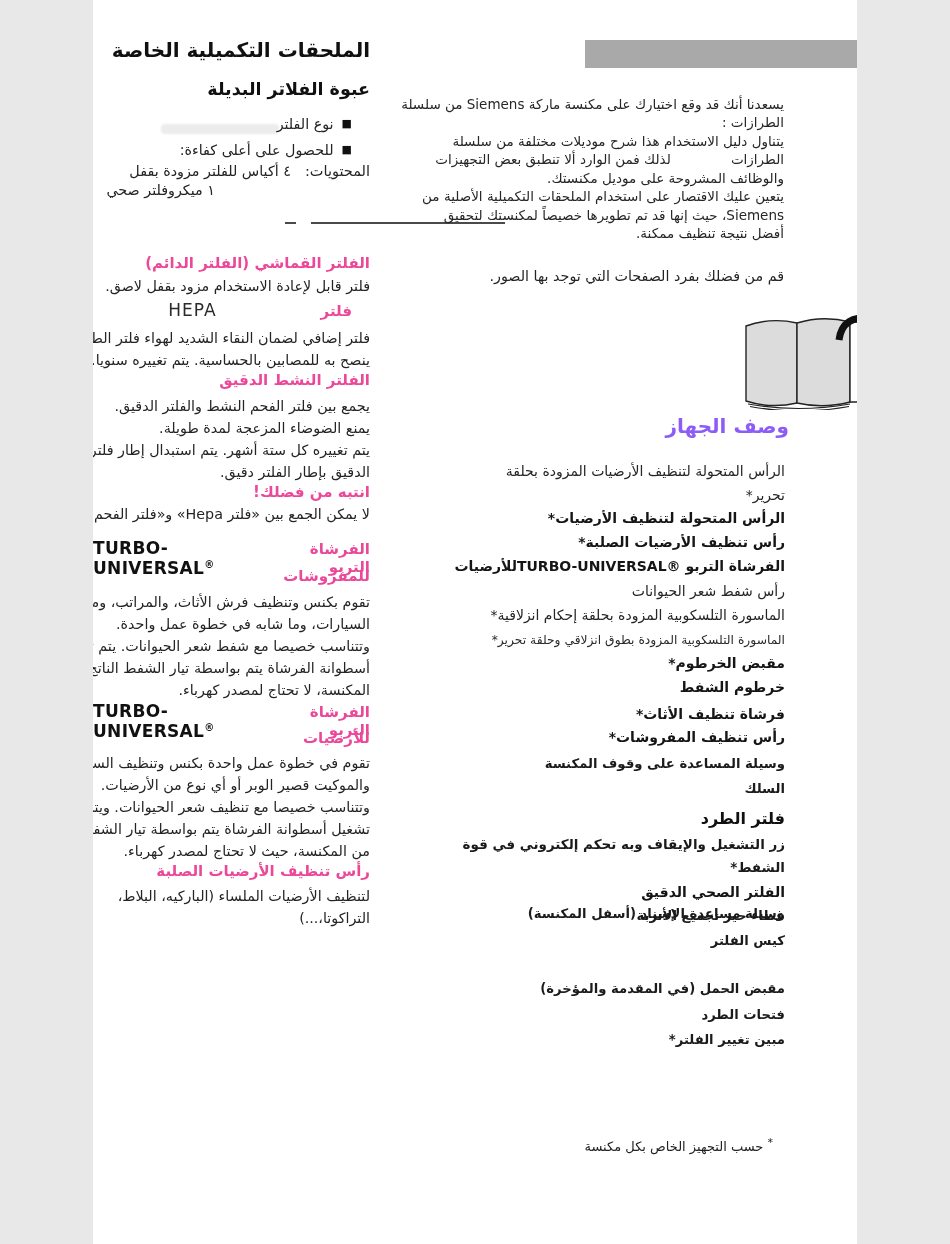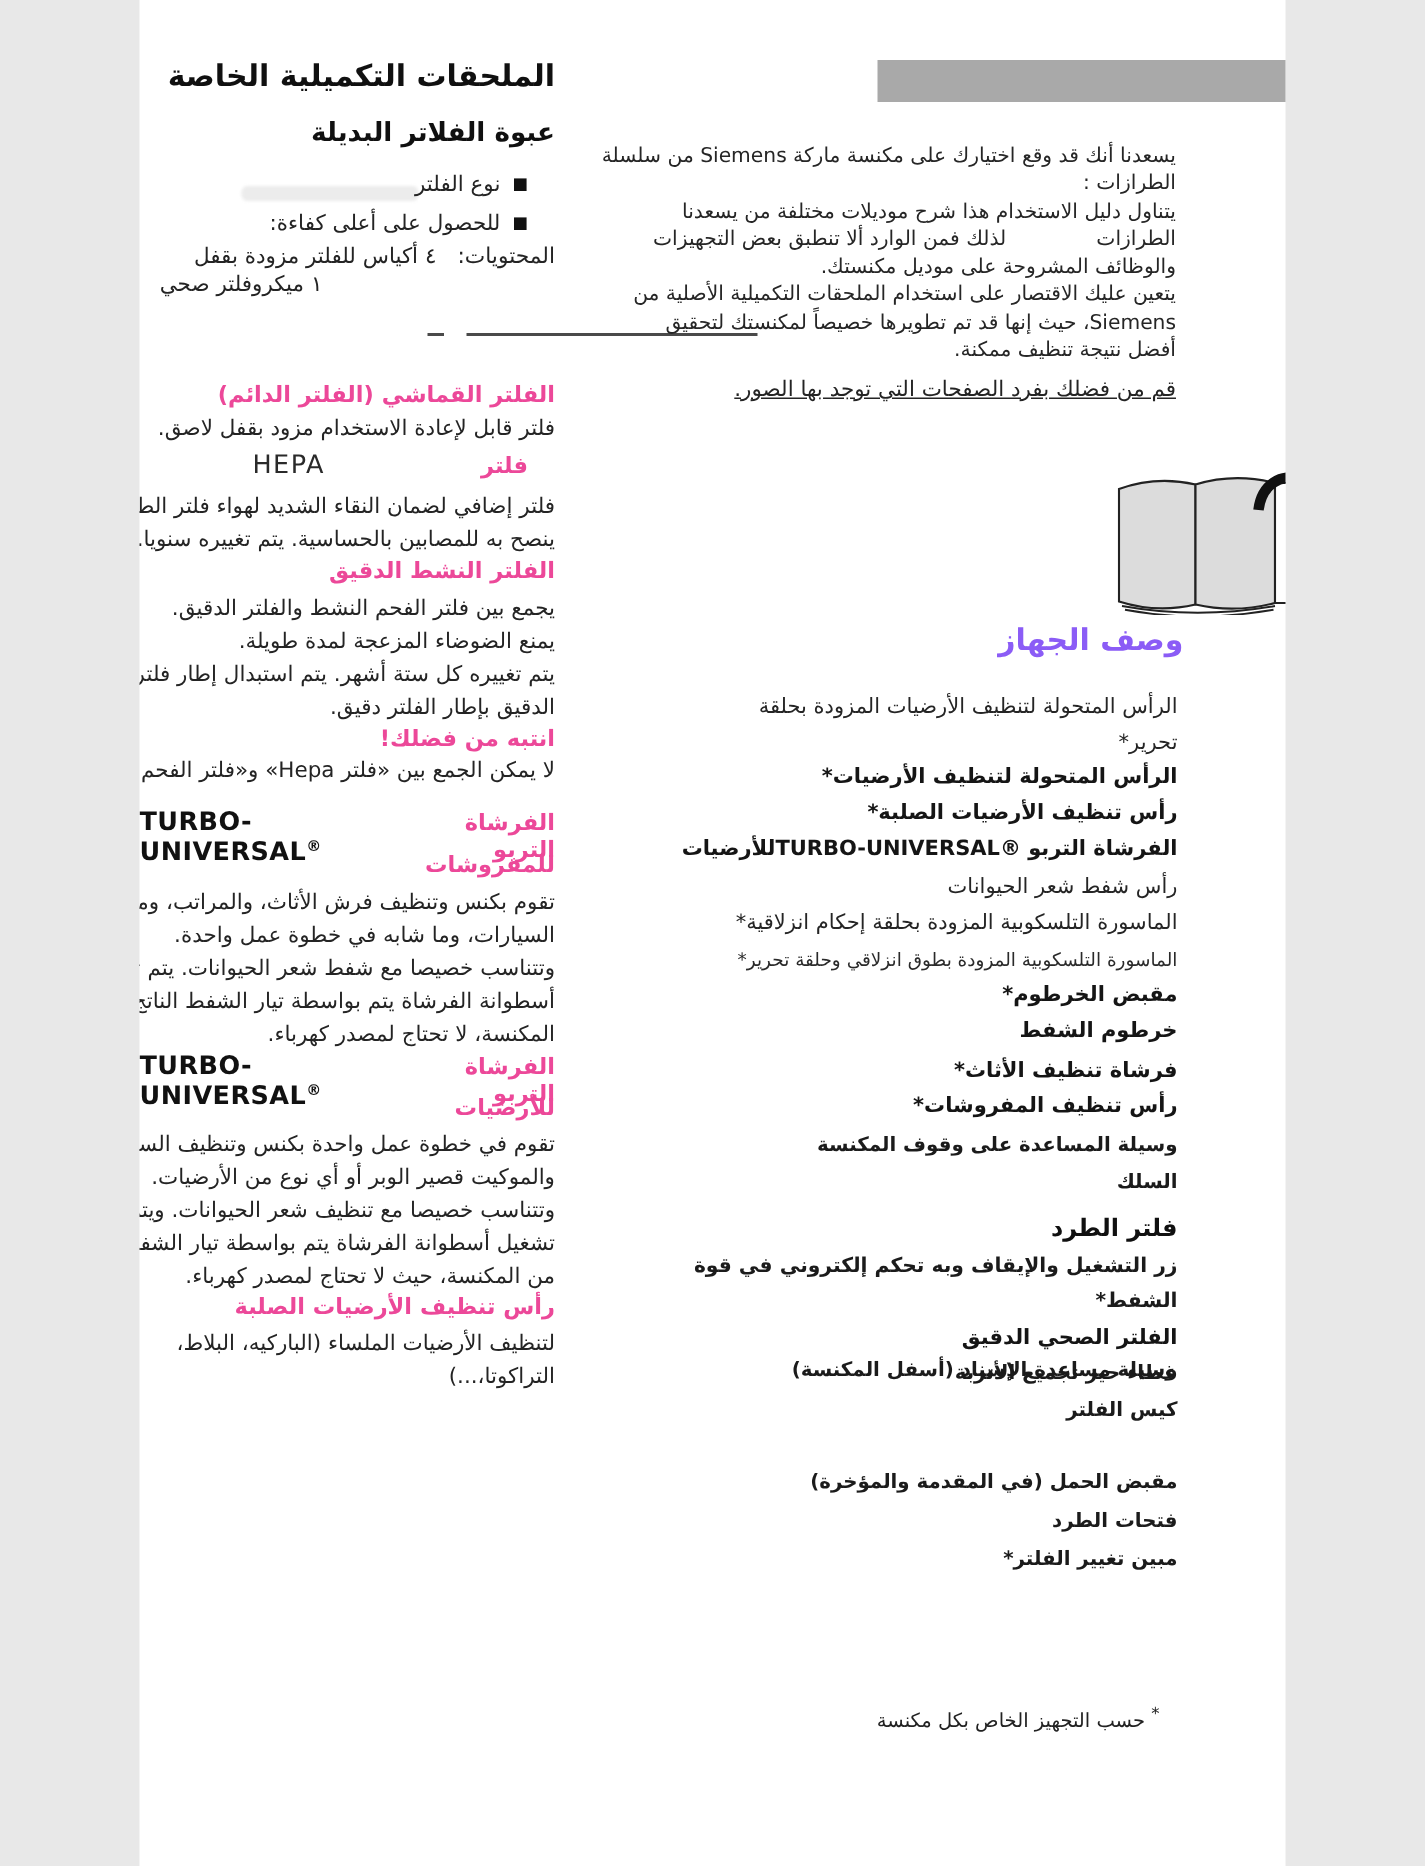--- a/index.html
+++ b/index.html
@@ -124,28 +124,28 @@
   <div class="lcol-line body14 lh22" style="top:840px;">من المكنسة، حيث لا تحتاج لمصدر كهرباء.</div>
 
   <div class="lcol-line h3" style="top:862px;">رأس تنظيف الأرضيات الصلبة</div>
   <div class="lcol-line body14 lh22" style="top:885px;">لتنظيف الأرضيات الملساء (الباركيه، البلاط،</div>
   <div class="lcol-line body14 lh22" style="top:907px;">التراكوتا،...)</div>
 
   <div class="header-bar"></div>
 
   <div class="intro-line" style="top:96px;">يسعدنا أنك قد وقع اختيارك على مكنسة ماركة Siemens من سلسلة</div>
   <div class="intro-line" style="top:114px;">الطرازات :</div>
-  <div class="intro-line" style="top:133px;">يتناول دليل الاستخدام هذا شرح موديلات مختلفة من يسعدنا</div>
+  <div class="intro-line" style="top:133px;">يتناول دليل الاستخدام هذا شرح موديلات مختلفة من سلسلة</div>
   <div class="intro-line" style="top:151px;">الطرازات              لذلك فمن الوارد ألا تنطبق بعض التجهيزات</div>
   <div class="intro-line" style="top:170px;">والوظائف المشروحة على موديل مكنستك.</div>
   <div class="intro-line" style="top:188px;">يتعين عليك الاقتصار على استخدام الملحقات التكميلية الأصلية من</div>
   <div class="intro-line" style="top:207px;">Siemens، حيث إنها قد تم تطويرها خصيصاً لمكنستك لتحقيق</div>
   <div class="intro-line" style="top:225px;">أفضل نتيجة تنظيف ممكنة.</div>
 
-  <div class="note-line" style="top:252px;text-decoration:underline;">قم من فضلك بفرد الصفحات التي توجد بها الصور.</div>
+  <div class="note-line" style="top:268px;">قم من فضلك بفرد الصفحات التي توجد بها الصور.</div>
 
   <div class="book-wrap">
     <svg width="230" height="100" viewBox="0 0 230 100">
 
       <path d="M10,94 Q60,103 112,94" fill="none" stroke="#222" stroke-width="1.2"></path>
       <path d="M12,96.5 Q60,105.5 111,96.5" fill="none" stroke="#222" stroke-width="1.2"></path>
 
       <path d="M8,16 Q33,7 59,13 L59,93 Q33,99 8,91 Z" fill="#dcdcdc" stroke="#222" stroke-width="1.4"></path>
       <path d="M59,13 Q85,5 112,12 L112,92 Q85,99 59,93 Z" fill="#dcdcdc" stroke="#222" stroke-width="1.4"></path>
 

